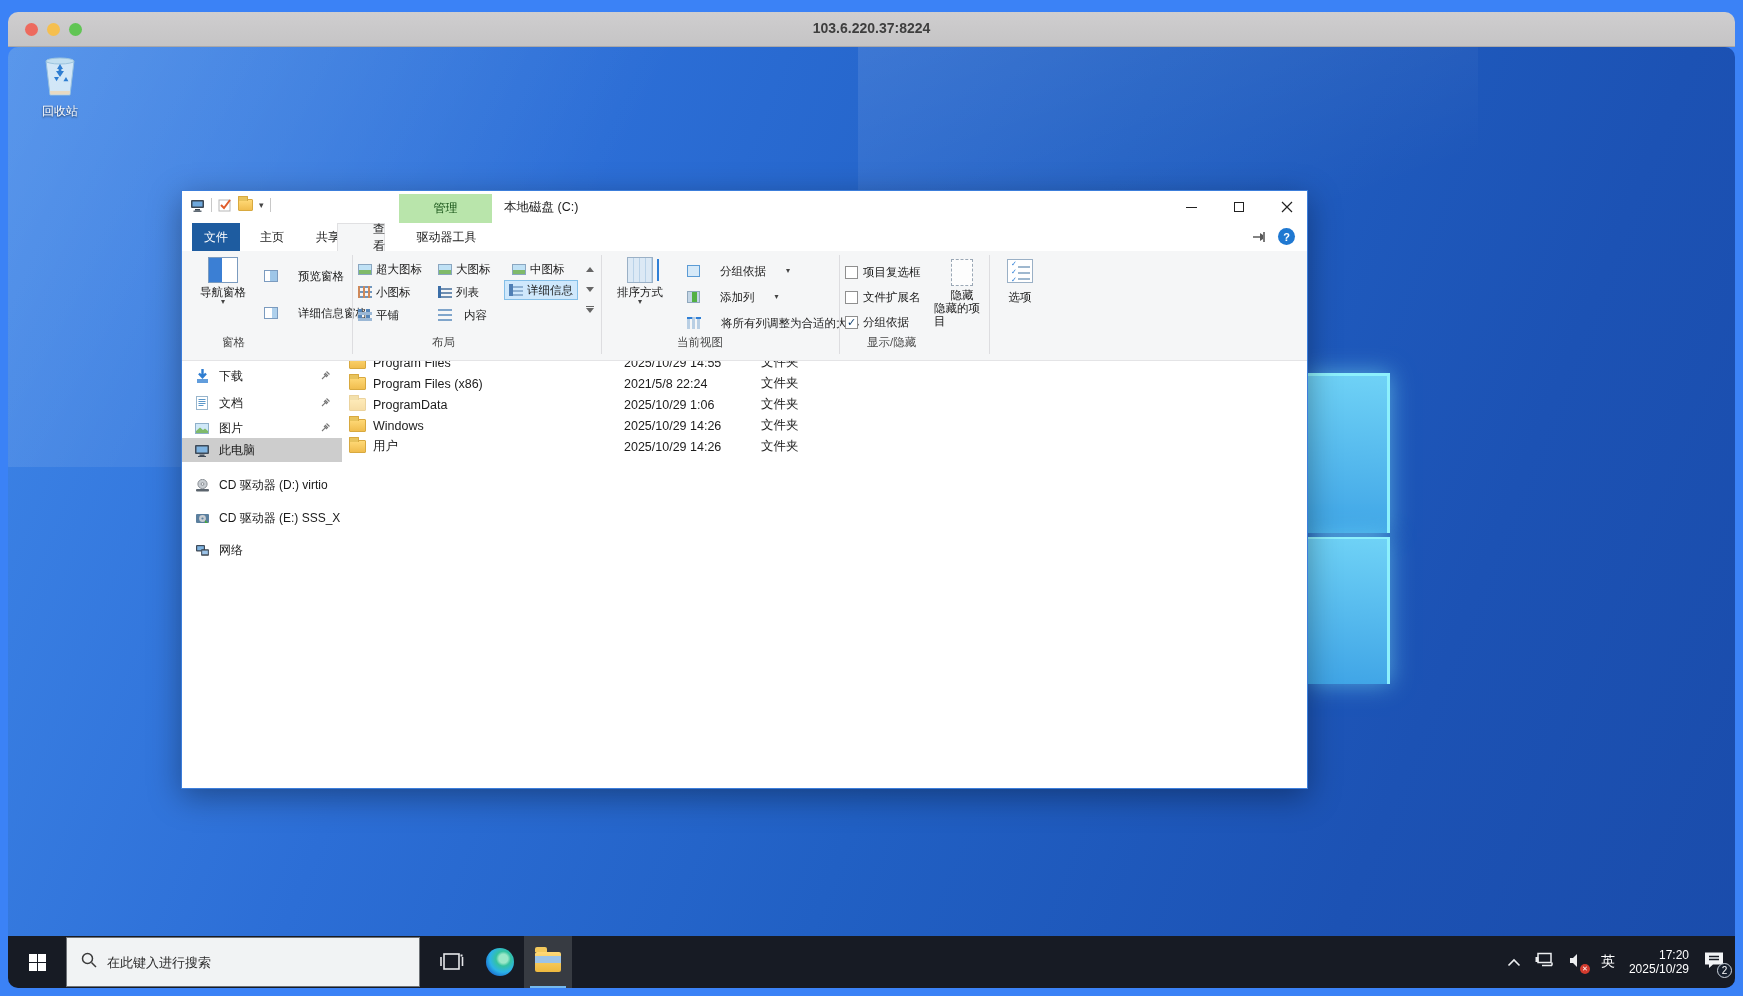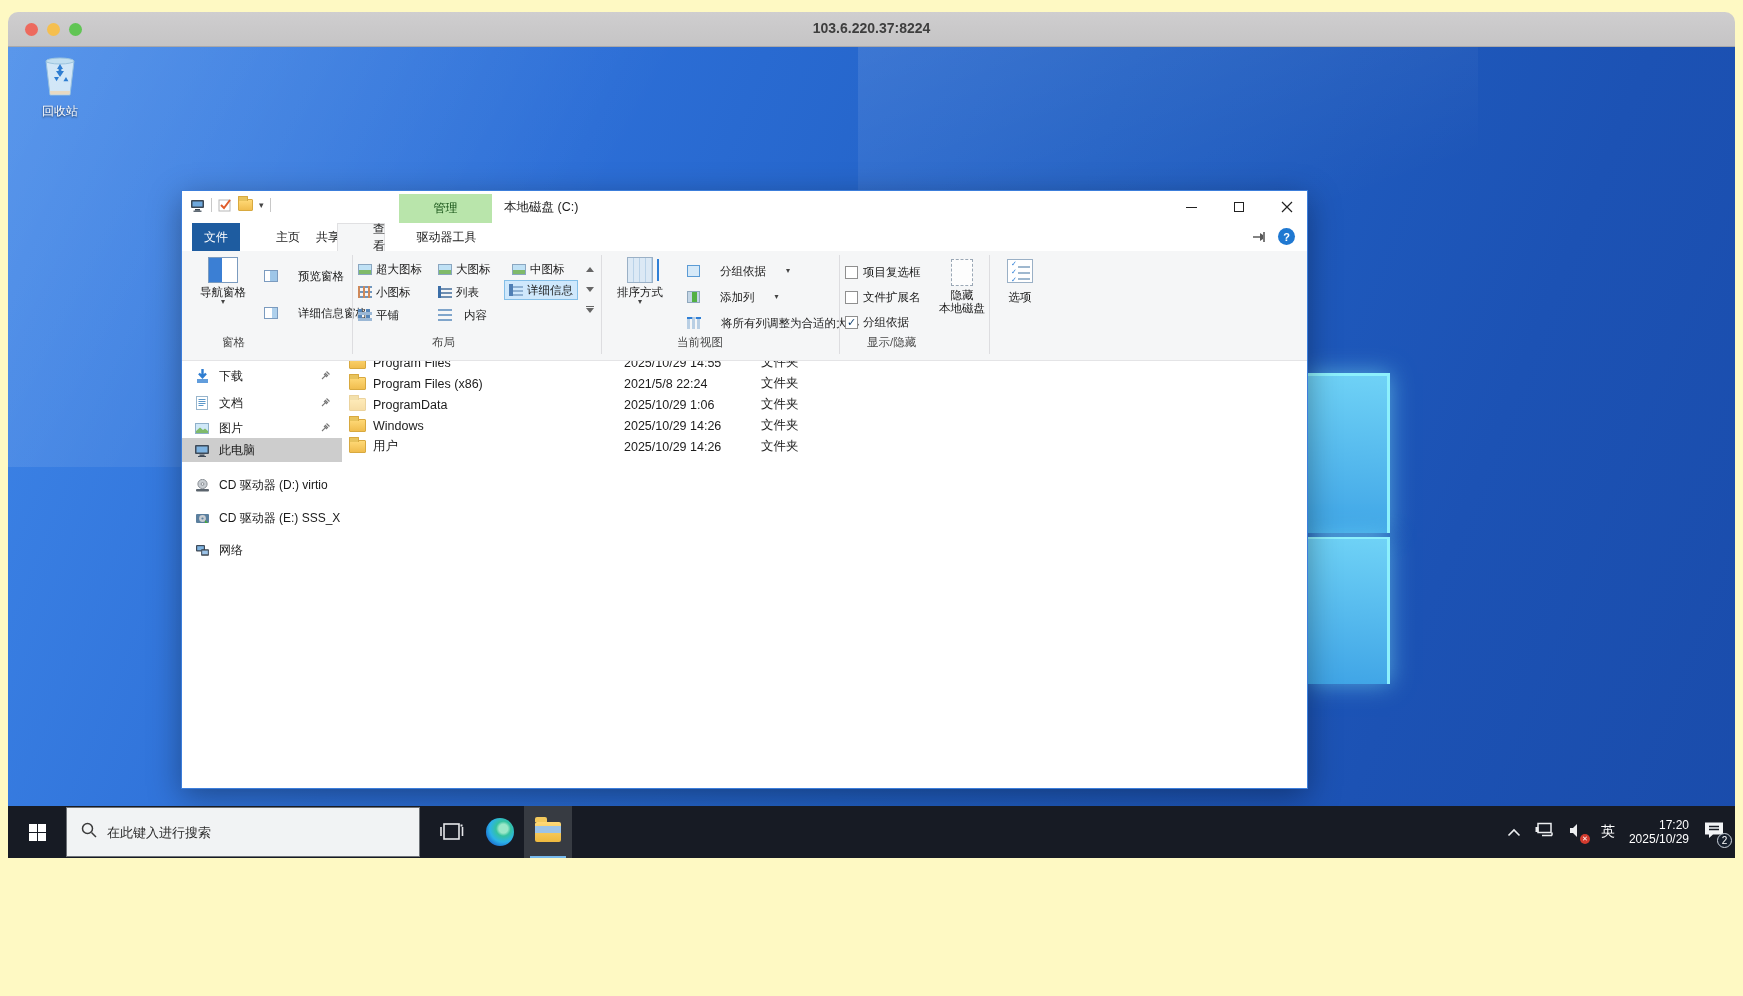--- a/index.html
+++ b/index.html
@@ -1,27 +1,27 @@
 <!DOCTYPE html>
 <html><head>
 <meta charset="utf-8">
 <style>
   * { margin:0; padding:0; box-sizing:border-box; }
   html,body { width:1743px; height:996px; background:#000; font-family:"Liberation Sans","DejaVu Sans",sans-serif; overflow:hidden; }
-  .screen { position:relative; width:1743px; height:996px; background:#fef9c3; }
+  .screen { position:relative; width:1743px; height:996px; background:#3b82f6; }
 
   
   .mac-window { position:absolute; left:8px; top:12px; width:1727px; height:977px; border-radius:10px 10px 0 0; overflow:hidden; }
   .mac-titlebar { position:relative; height:35px; background:linear-gradient(#cfcecf,#c5c4c5); border-bottom:1px solid #a9a8a9; }
   .traffic { position:absolute; top:11px; width:13px; height:13px; border-radius:50%; }
   .t-red{ left:17px; background:#ed6a5e; } .t-yellow{ left:39px; background:#f5bf4f; } .t-green{ left:61px; background:#61c554; }
   .mac-title { position:absolute; left:0; right:0; top:8px; text-align:center; font-size:14px; font-weight:700; color:#3e3e3e; }
 
   
-  .desktop { position:relative; height:811px; background:linear-gradient(112deg,#3f86e8 0%,#2c6ed6 30%,#2160c4 55%,#1c52b4 80%,#1a4cab 100%); overflow:hidden; }
+  .desktop { position:relative; height:941px; background:linear-gradient(112deg,#3f86e8 0%,#2c6ed6 30%,#2160c4 55%,#1c52b4 80%,#1a4cab 100%); overflow:hidden;border-radius:10px; }
   .beam1 { position:absolute; left:0; top:0; width:900px; height:420px; background:linear-gradient(118deg,rgba(255,255,255,.14),rgba(255,255,255,0) 60%); }
   .beam2 { position:absolute; left:850px; top:0; width:620px; height:380px; background:linear-gradient(160deg,rgba(255,255,255,.10),rgba(255,255,255,0) 55%); }
   .logo-pane { position:absolute; left:1300px; width:82px; background:linear-gradient(185deg,#6fd2f6,#3fa4e6); border-top:3px solid #8df0fc; border-right:3px solid #8df0fc; box-shadow:0 0 22px rgba(130,235,250,.55); }
   .pane-top { top:326px; height:160px; }
   .pane-bottom { top:490px; height:147px; border-top-width:2px; }
 
   
   .desktop-icon { position:absolute; left:20px; top:8px; width:64px; text-align:center; }
   .desktop-icon .label { margin-top:2px; font-size:12px; color:#fff; text-shadow:0 1px 2px rgba(0,0,0,.7); }
 
@@ -33,21 +33,21 @@
   .ctx-header { position:absolute; left:217px; top:3px; width:93px; height:29px; background:#b9e5ab; color:#155115; font-size:12px; display:flex; align-items:center; justify-content:center; }
   .ex-title { position:absolute; left:322px; top:8px; font-size:12.5px; color:#1a1a1a; }
   .win-btns { position:absolute; right:10px; top:6px; display:flex; gap:28px; align-items:center; }
   .wb { width:20px; height:20px; display:flex; align-items:center; justify-content:center; cursor:default; }
   .min-glyph{ width:11px; height:1px; background:#222; }
   .max-glyph{ width:10px; height:10px; border:1px solid #222; }
 
   .ex-tabrow { position:relative; height:28px; background:#fff; }
   .tab { position:absolute; top:0; height:28px; display:flex; align-items:center; justify-content:center; font-size:12px; color:#1a1a1a; }
   .tab-file { left:10px; width:48px; background:#1e5ca0; color:#fff; }
-  .tab-home { left:80px; width:52px;font-family:Liberation Mono, monospace; }
+  .tab-home { left:64px; width:52px;font-family:Liberation Mono, monospace; }
   .tab-share{ left:120px; width:52px; }
   .tab-view { left:155px; width:48px; background:#f5f6f7; border:1px solid #e0e0e2; border-bottom:none;padding-left:36px; }
   .tab-drive{ left:218px; width:93px; }
   .ribbon-pin-help { position:absolute; right:12px; top:5px; display:flex; align-items:center; gap:10px; }
   .help-circle { width:17px; height:17px; border-radius:50%; background:#1f78d1; color:#fff; font-size:11px; font-weight:700; display:flex; align-items:center; justify-content:center; }
 
   .ex-ribbon { position:relative; height:110px; background:#f5f6f7; border-bottom:1px solid #e4e4e6; font-size:11.5px; color:#1a1a1a; }
   .rsep { position:absolute; top:4px; bottom:6px; width:1px; background:#dddde0; }
   .group-label { position:absolute; top:84px; font-size:11.5px; color:#4a4a4a; }
   .bigbtn { position:absolute; display:flex; flex-direction:column; align-items:center; }
@@ -317,21 +317,21 @@
             <span class="ckbox"></span>
             <span>文件扩展名</span>
           </div>
           <div class="ck-row" style="left:663px; top:62px;">
             <span class="ckbox">✓</span>
             <span>分组依据</span>
           </div>
           <div class="bigbtn" style="left:752px; top:8px; width:56px;">
             <span class="ic ic-hidesel"></span>
             <span class="bl">隐藏</span>
-            <span class="bl" style="margin-top:0;">本地磁盘</span>
+            <span class="bl" style="margin-top:0;">隐藏的项目</span>
           </div>
           <div class="group-label" style="left:685px; width:96px;">显示/隐藏</div>
           <div class="rsep" style="left:807px;"></div>
 
           <div class="bigbtn" style="left:815px; top:8px; width:46px;">
             <span class="ic ic-options"></span>
             <span class="bl" style="margin-top:8px;">选项</span>
           </div>
         </div>
 

